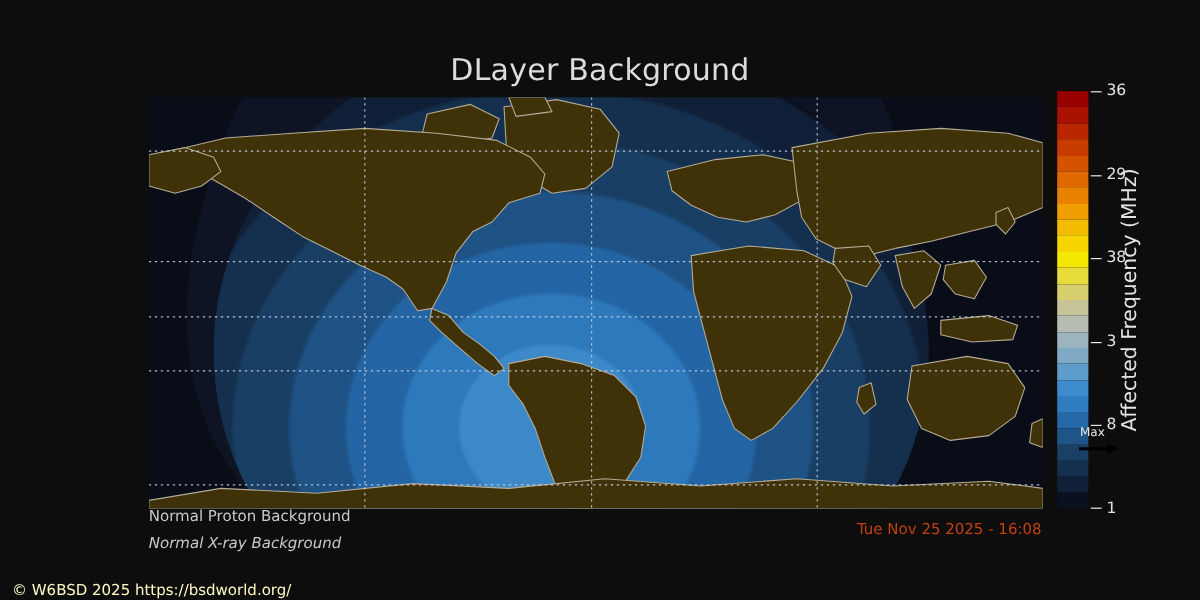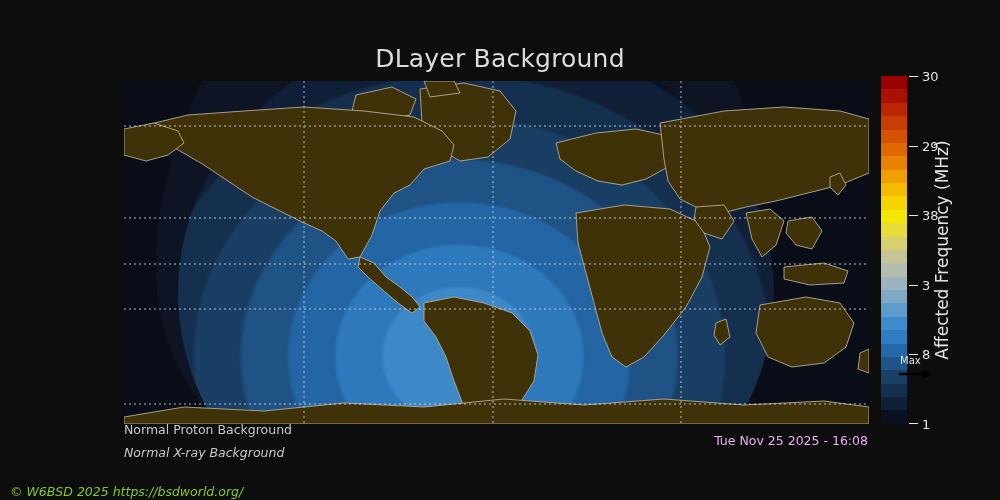--- a/index.html
+++ b/index.html
@@ -91,29 +91,28 @@
     left: 124px;
     font-size: 12.5px;
     color: #c9c9c9;
   }
   #status-proton { top: 422px; }
   #status-xray   { top: 445px; font-style: italic; }
   #timestamp {
     position: absolute;
     right: 132px; top: 433px;
     font-size: 12.5px;
-    color: #f0abfc;
+    color: #c2410c;
     text-align: right;
   }
   #copyright {
     position: absolute;
     left: 10px; top: 484px;
     font-size: 12.5px;
-    font-style: italic;
-    color: #84cc16;
+    color: #fef9c3;
   }
 </style>
 </head>
 <body>
 
 <div id="page-title">DLayer Background</div>
 
 <div id="map-panel">
   <svg id="map-svg" viewBox="0 0 745 343" preserveAspectRatio="none">
     <defs>
@@ -239,21 +238,21 @@
       <div class="cb-band" style="height: 13.3846px; background: rgb(47, 124, 192);"></div>
       <div class="cb-band" style="height: 13.3846px; background: rgb(36, 104, 168);"></div>
       <div class="cb-band" style="height: 13.3846px; background: rgb(31, 84, 136);"></div>
       <div class="cb-band" style="height: 13.3846px; background: rgb(26, 64, 102);"></div>
       <div class="cb-band" style="height: 13.3846px; background: rgb(21, 48, 79);"></div>
       <div class="cb-band" style="height: 13.3846px; background: rgb(16, 32, 56);"></div>
       <div class="cb-band" style="height: 13.3846px; background: rgb(11, 16, 33);"></div>
     </div>
   <div id="colorbar-ticks">
       <div class="cb-tick" style="top: 0px;"></div>
-      <div class="cb-tick-label" style="top: 0px;">30</div>
+      <div class="cb-tick-label" style="top: 0px;">36</div>
       <div class="cb-tick" style="top: 69.6px;"></div>
       <div class="cb-tick-label" style="top: 69.6px;">29</div>
       <div class="cb-tick" style="top: 139.2px;"></div>
       <div class="cb-tick-label" style="top: 139.2px;">38</div>
       <div class="cb-tick" style="top: 208.8px;"></div>
       <div class="cb-tick-label" style="top: 208.8px;">3</div>
       <div class="cb-tick" style="top: 278.4px;"></div>
       <div class="cb-tick-label" style="top: 278.4px;">8</div>
       <div class="cb-tick" style="top: 347px;"></div>
       <div class="cb-tick-label" style="top: 348px;">1</div>

